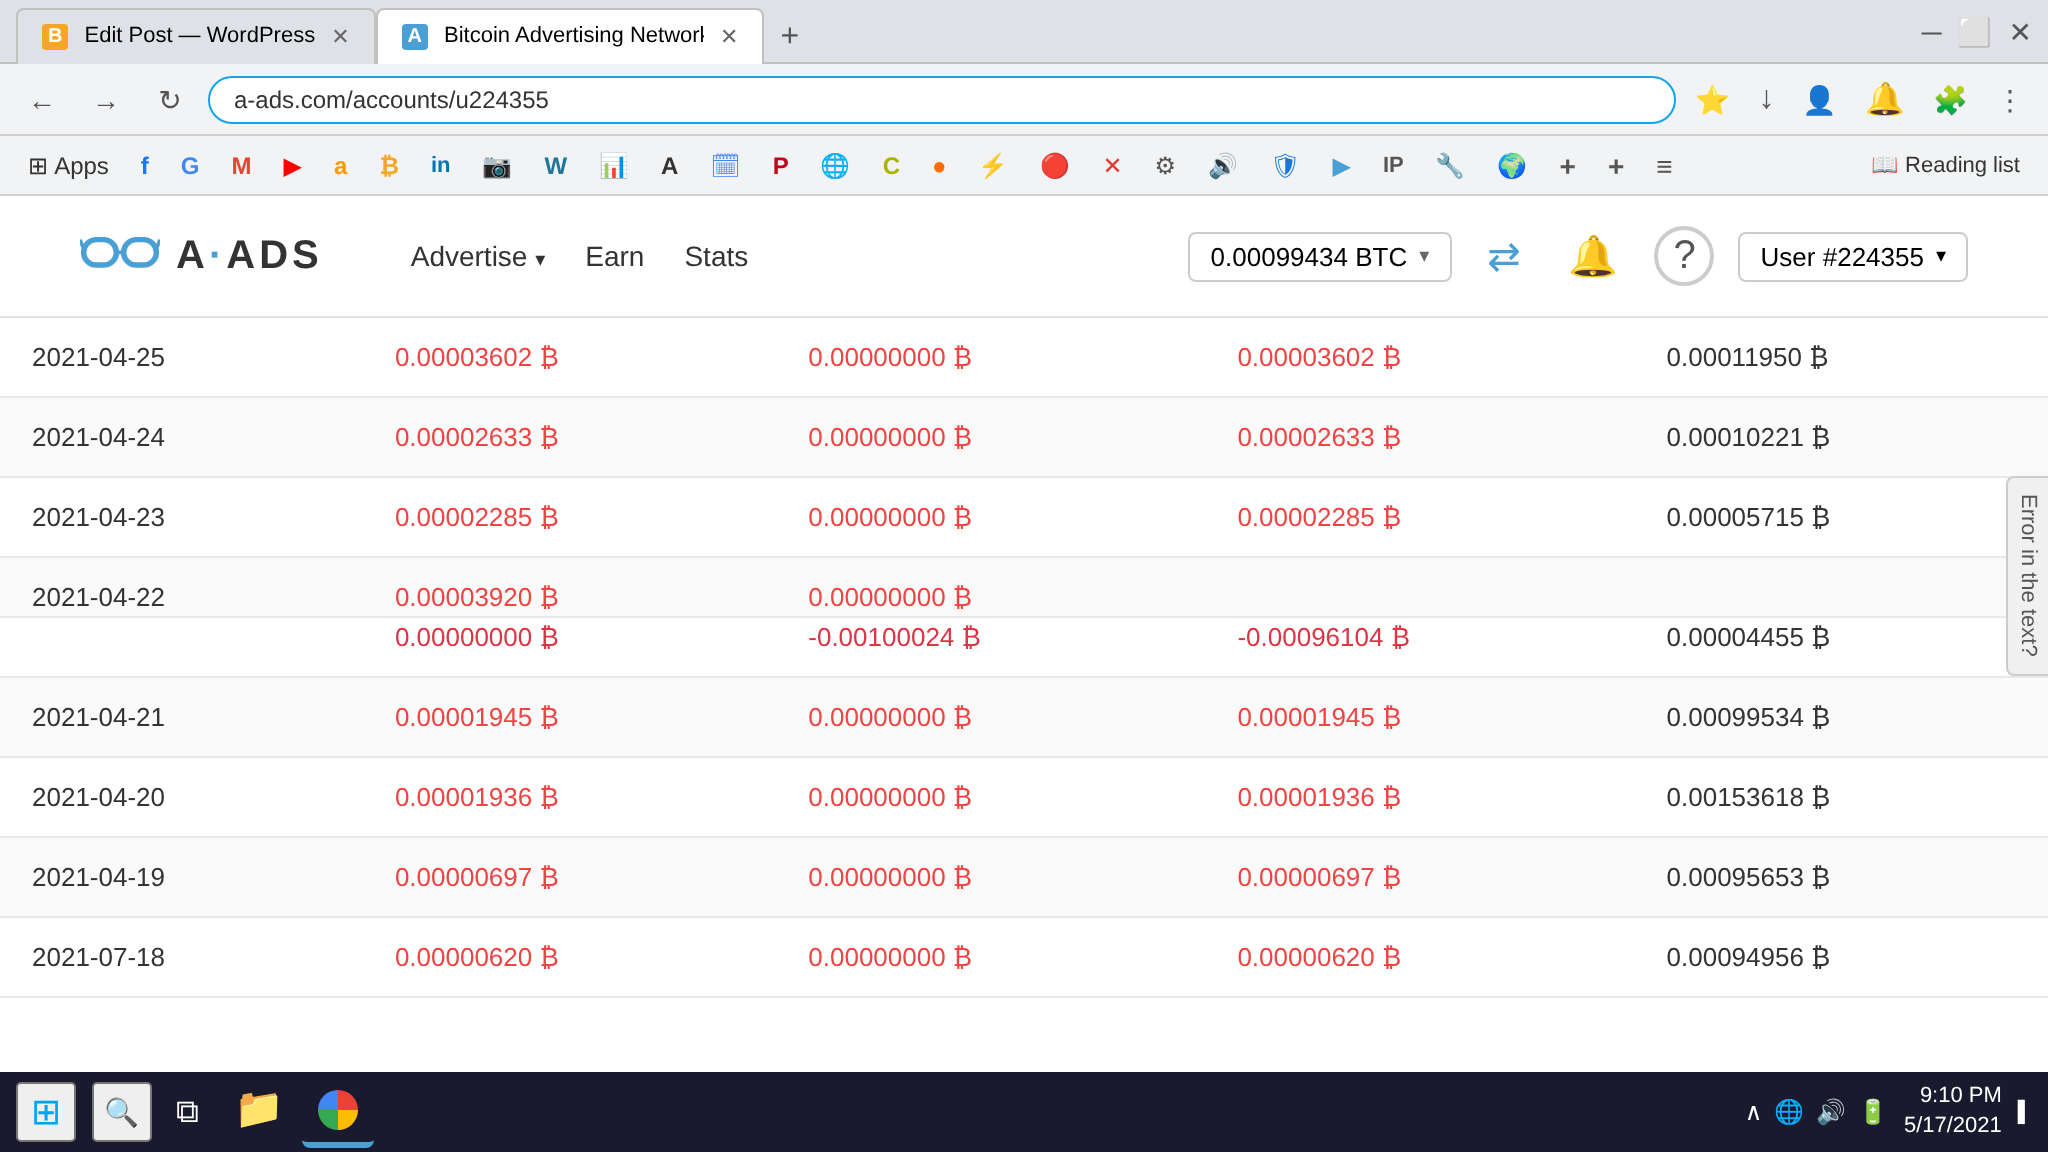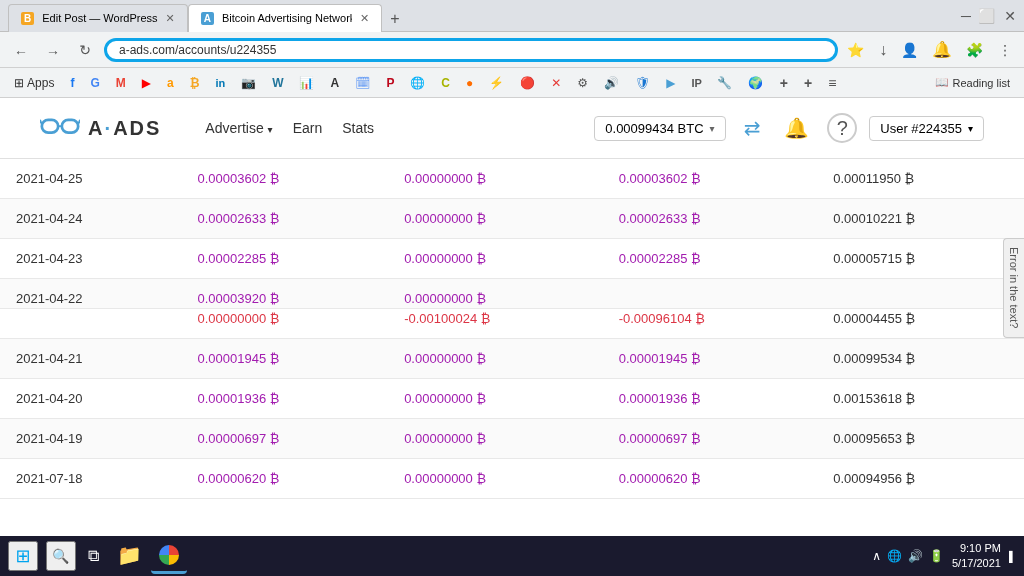--- a/index.html
+++ b/index.html
@@ -10,21 +10,21 @@
 
     .title-bar { background: #dee1e6; height: 32px; display: flex; align-items: center; padding: 0 8px; gap: 8px; border-bottom: 1px solid #c0c0c0; }
     .tab-bar { display: flex; align-items: flex-end; height: 32px; }
     .tab { background: #fff; border: 1px solid #c0c0c0; border-bottom: none; padding: 4px 12px; font-size: 12px; display: flex; align-items: center; gap: 8px; height: 28px; border-radius: 4px 4px 0 0; min-width: 160px; max-width: 200px; }
     .tab.inactive { background: #dee1e6; border-color: #c0c0c0; }
     .tab-close { color: #666; font-size: 11px; cursor: pointer; margin-left: auto; }
     .new-tab-btn { background: none; border: none; padding: 4px 8px; cursor: pointer; font-size: 16px; color: #555; }
 
     .nav-bar { background: #f1f3f4; height: 36px; display: flex; align-items: center; padding: 0 8px; gap: 6px; border-bottom: 1px solid #d0d0d0; }
     .nav-btn { background: none; border: none; cursor: pointer; padding: 4px; border-radius: 50%; color: #555; font-size: 14px; width: 26px; height: 26px; display: flex; align-items: center; justify-content: center; }
-    .address-bar { flex: 1; height: 24px; border: 3px solid #0ea5e9; border-radius: 12px; padding: 0 12px; font-size: 12px; background: #fff; display: flex; align-items: center; }
+    .address-bar { flex: 1; height: 24px; border: 1px solid #0ea5e9; border-radius: 12px; padding: 0 12px; font-size: 12px; background: #fff; display: flex; align-items: center; }
     .address-text { font-size: 12px; color: #333; }
     .nav-icon-btn { background: none; border: none; cursor: pointer; color: #555; font-size: 14px; padding: 2px 4px; }
 
     .bookmarks-bar { background: #f1f3f4; height: 30px; display: flex; align-items: center; padding: 0 8px; gap: 4px; border-bottom: 1px solid #d0d0d0; font-size: 12px; overflow: hidden; }
     .bookmark-item { display: flex; align-items: center; gap: 3px; padding: 2px 6px; border-radius: 3px; cursor: pointer; white-space: nowrap; color: #333; }
     .reading-list { font-size: 11px; color: #333; padding: 2px 6px; border-radius: 3px; cursor: pointer; display: flex; align-items: center; gap: 3px; }
 
     
     .page-content { flex: 1; background: #fff; overflow-y: auto; position: relative; }
 
@@ -40,21 +40,21 @@
     .icon-btn { background: none; border: none; cursor: pointer; font-size: 18px; color: #555; padding: 2px 6px; }
     .user-btn { border: 1px solid #ccc; border-radius: 4px; padding: 4px 10px; font-size: 13px; cursor: pointer; background: #fff; display: flex; align-items: center; gap: 6px; }
 
     
     .table-container { padding: 0; }
     table { width: 100%; border-collapse: collapse; }
     tr { border-bottom: 1px solid #e8e8e8; }
     tr:nth-child(even) { background: #fafafa; }
     td { padding: 12px 16px; font-size: 13px; }
     .date-col { color: #333; min-width: 100px; }
-    .green-val { color: #a21caf; }
+    .green-val { color: #ef4444; }
     .red-val { color: #dc3545; }
     .black-val { color: #333; }
 
     
     .feedback-tab { position: fixed; right: -32px; top: 50%; transform: translateY(-50%) rotate(90deg); background: #f0f0f0; border: 1px solid #ccc; padding: 4px 10px; font-size: 11px; cursor: pointer; border-radius: 4px 4px 0 0; color: #555; transform-origin: right center; writing-mode: vertical-rl; right: 0; transform: rotate(180deg); height: 120px; display: flex; align-items: center; justify-content: center; border-right: none; border-radius: 4px 0 0 4px; }
 
     
     .taskbar { background: #1a1a2e; height: 40px; display: flex; align-items: center; padding: 0 8px; gap: 8px; position: fixed; bottom: 0; width: 1024px; }
     .taskbar-start { width: 30px; height: 30px; display: flex; align-items: center; justify-content: center; cursor: pointer; }
     .taskbar-search { width: 30px; height: 30px; display: flex; align-items: center; justify-content: center; cursor: pointer; color: #fff; font-size: 14px; }

